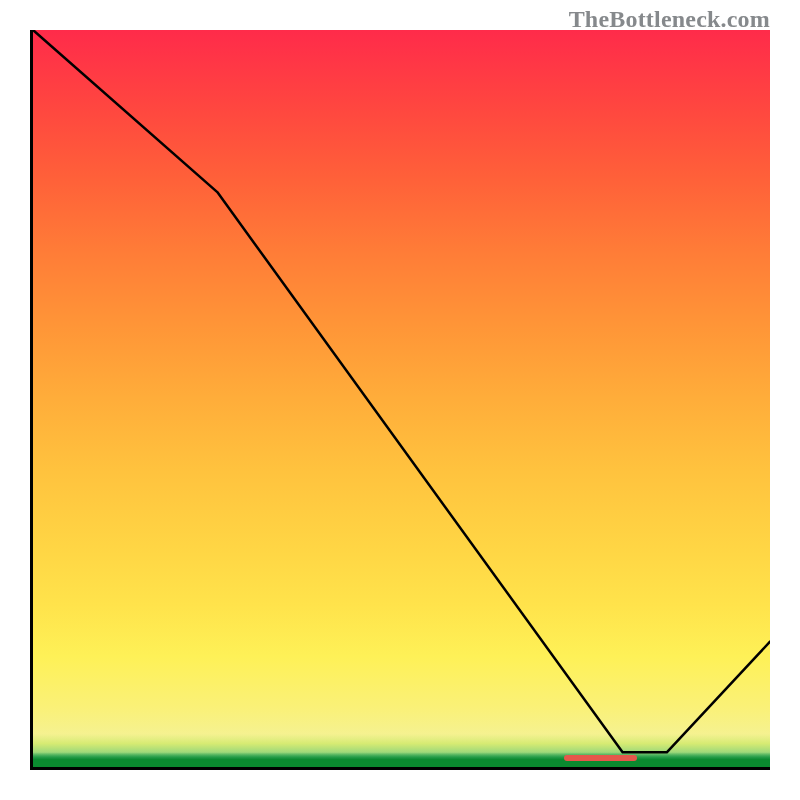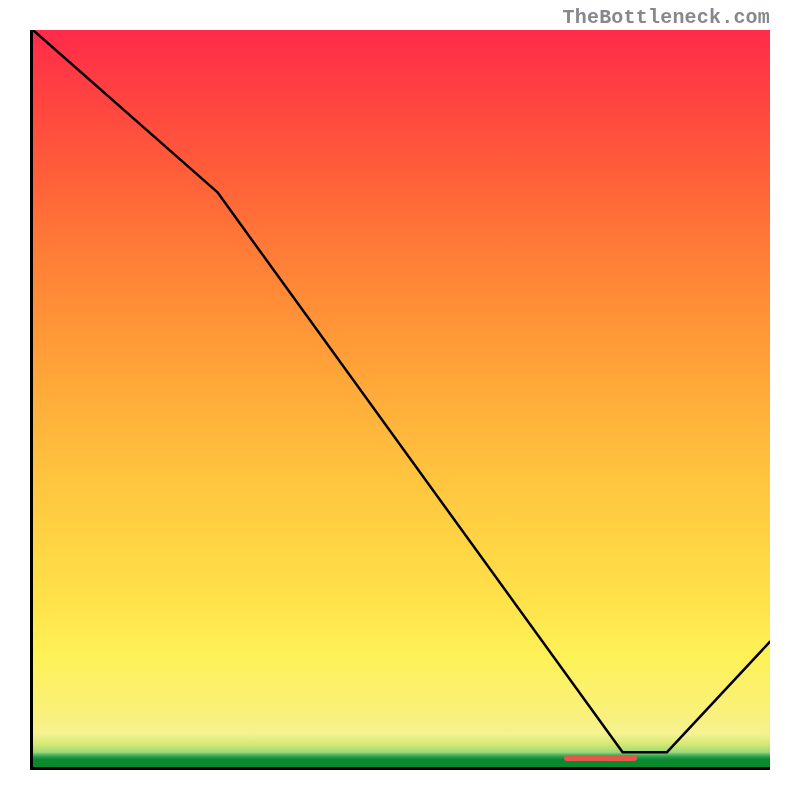--- a/index.html
+++ b/index.html
@@ -87,22 +87,22 @@
   .marker {
     position: absolute;
     height: 6px;
     border-radius: 3px;
     background: #e5574b;
   }
   .attribution {
     position: absolute;
     right: 30px;
     top: 6px;
-    font-family: Liberation Mono, monospace;
-    font-size: 20px;
+    font-family: Liberation Serif, serif;
+    font-size: 24px;
     font-weight: 600;
     color: #86898c;
     letter-spacing: 0.2px;
   }
 </style>
 </head>
 <body>
 
 <div class="stage">
   <div class="attribution">TheBottleneck.com</div>

